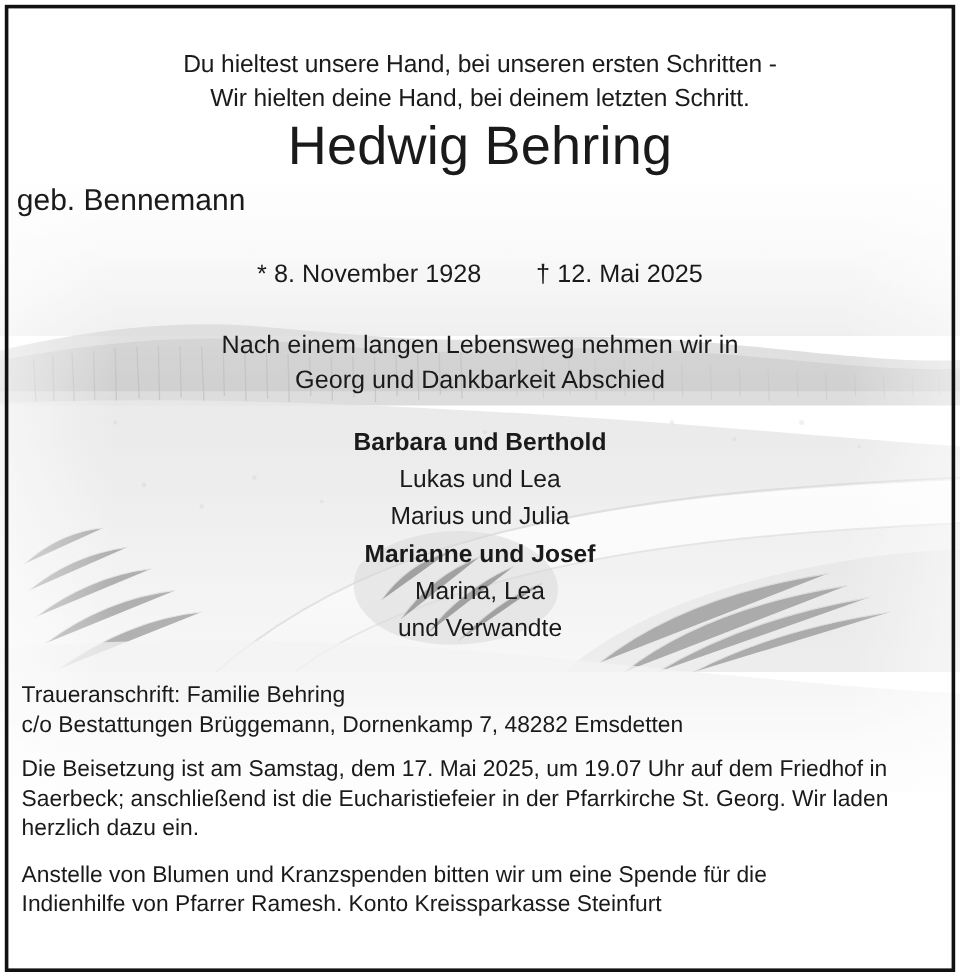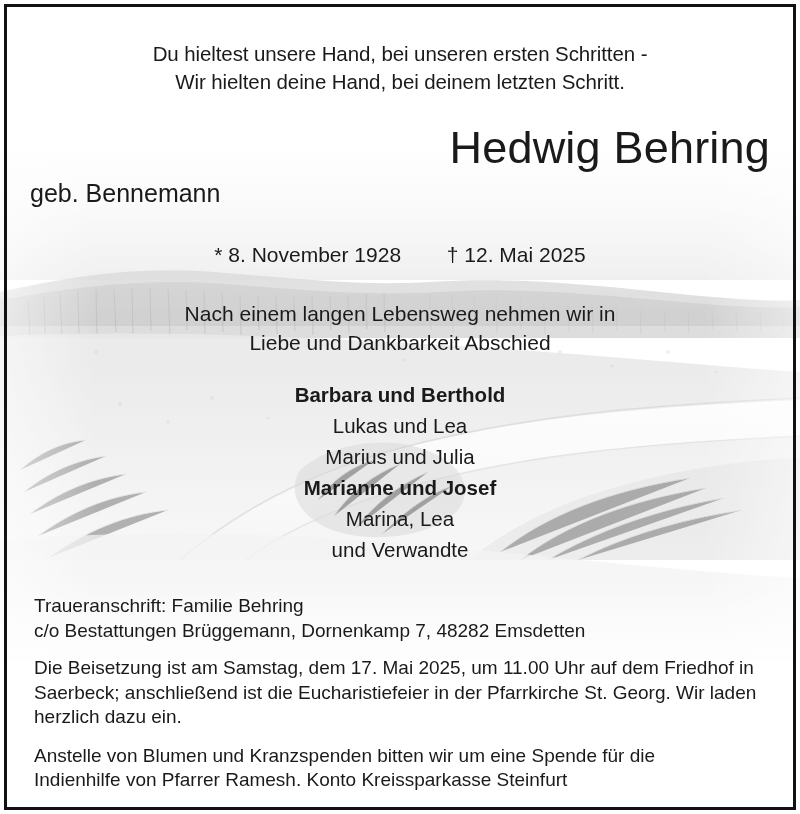--- a/index.html
+++ b/index.html
@@ -38,38 +38,37 @@
   }
   .watermark svg { display: block; width: 800px; height: 814px; }
 
   
   .content {
     position: relative;
     z-index: 2;
     width: 800px;
     height: 792px;
     box-sizing: border-box;
-    padding: 0 30px;
+    padding: 0 14px;
   }
 
   .epigraph {
     text-align: center;
     font-size: 20.5px;
     line-height: 28px;
     padding-top: 40px;
     letter-spacing: -0.1px;
   }
   .epigraph div { white-space: nowrap; }
 
   .name {
-    text-align: right;
+    text-align: center;
     font-size: 45px;
     line-height: 52px;
     font-weight: 400;
-    margin-top: 26px;
     letter-spacing: 0.2px;
   }
   .maiden {
     text-align: left;
     font-size: 25px;
     line-height: 26px;
     margin-top: 6px;
   }
   .dates {
     text-align: center;
@@ -275,21 +274,21 @@
     <div class="dates">
       <span>*</span>
       <span>8. November 1928</span>
       <span class="gap"></span>
       <span>†</span>
       <span>12. Mai 2025</span>
     </div>
 
     <div class="farewell">
       <div>Nach einem langen Lebensweg nehmen wir in</div>
-      <div>Liebe und Dankbarkeit Abschied</div>
+      <div>Georg und Dankbarkeit Abschied</div>
     </div>
 
     <div class="family">
       <div class="fam-group">
         <div class="fam-line lead">Barbara und Berthold</div>
         <div class="fam-line">Lukas und Lea</div>
         <div class="fam-line">Marius und Julia</div>
       </div>
       <div class="fam-group">
         <div class="fam-line lead">Marianne und Josef</div>
@@ -297,21 +296,21 @@
         <div class="fam-line">und Verwandte</div>
       </div>
     </div>
 
     <div class="address">
       <div>Traueranschrift: Familie Behring</div>
       <div>c/o Bestattungen Brüggemann, Dornenkamp 7, 48282 Emsdetten</div>
     </div>
 
     <div class="para">
-      <div>Die Beisetzung ist am Samstag, dem 17. Mai 2025, um 11.00 Uhr auf dem Friedhof in</div>
+      <div>Die Beisetzung ist am Samstag, dem 17. Mai 2025, um 19.07 Uhr auf dem Friedhof in</div>
       <div>Saerbeck; anschließend ist die Eucharistiefeier in der Pfarrkirche St. Georg. Wir laden</div>
       <div>herzlich dazu ein.</div>
     </div>
 
     <div class="para second">
       <div>Anstelle von Blumen und Kranzspenden bitten wir um eine Spende für die</div>
       <div>Indienhilfe von Pfarrer Ramesh. Konto Kreissparkasse Steinfurt</div>
 
     </div>
 

